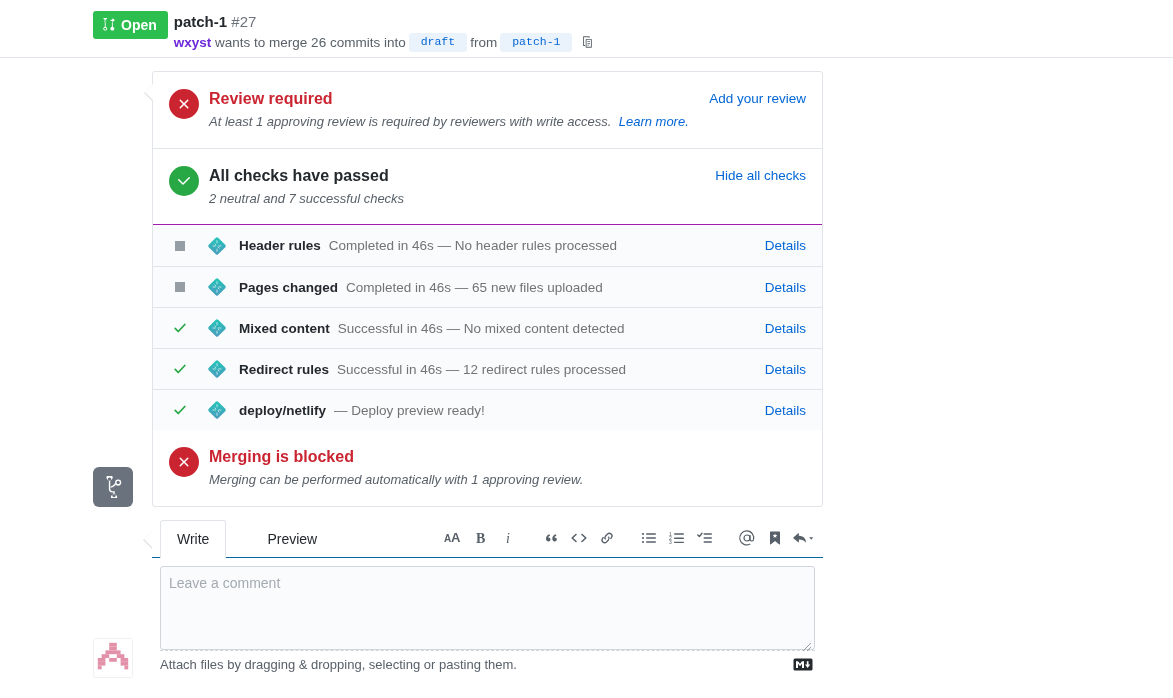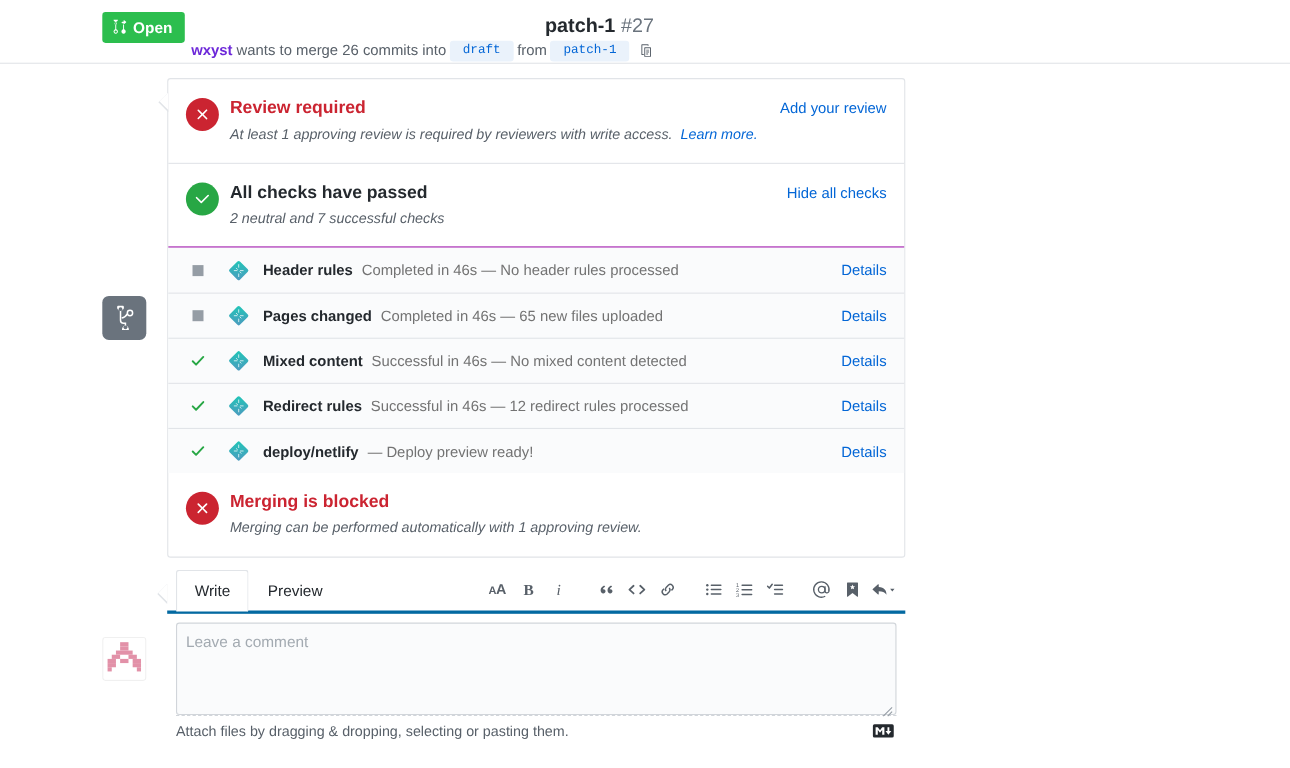--- a/index.html
+++ b/index.html
@@ -34,24 +34,23 @@
     color: #fff;
     font-size: 14px;
     font-weight: bold;
     line-height: 1;
     padding: 7px 11px 7px 9px;
     border-radius: 3px;
   }
   .state-badge svg { display: block; }
   .pr-titles { padding-top: 1px; }
   .pr-title-line {
-    font-size: 18px;
+    font-size: 15px;
     line-height: 1.3;
     color: #24292e;
-    text-align: right;
   }
   .pr-title-line .branch-name { font-weight: bold; }
   .pr-title-line .pr-number { color: #6a737d; font-weight: normal; }
   .pr-sub {
     font-size: 13.5px;
     color: #586069;
     line-height: 1.45;
     margin-top: 1px;
     display: flex;
     align-items: center;
@@ -76,21 +75,21 @@
   }
 
   
   .timeline {
     position: relative;
     padding-left: 93px;
   }
   .timeline-row {
     position: relative;
     display: flex;
-    align-items: center;
+    align-items: flex-end;
   }
   .tl-badge {
     width: 40px; height: 40px;
     border-radius: 6px;
     background: #6a737d;
     color: #fff;
     display: flex;
     align-items: center;
     justify-content: center;
     flex: 0 0 40px;
@@ -215,24 +214,25 @@
   
   .comment-card {
     position: relative;
     margin-left: 19px;
     margin-top: 13px;
     width: 671px;
   }
   .tabnav {
     display: flex;
     align-items: flex-end;
-    border-bottom: 3px solid #0369a1;
+    border-bottom: 1px solid #0369a1;
     padding-left: 8px;
     position: relative;
     height: 38px;
+    gap: 24px;
   }
   .tabnav::before, .tabnav::after {
     content: "";
     position: absolute;
     top: 11px;
     width: 0; height: 0;
     border-style: solid;
   }
   .tabnav::before {
     left: -9px;

